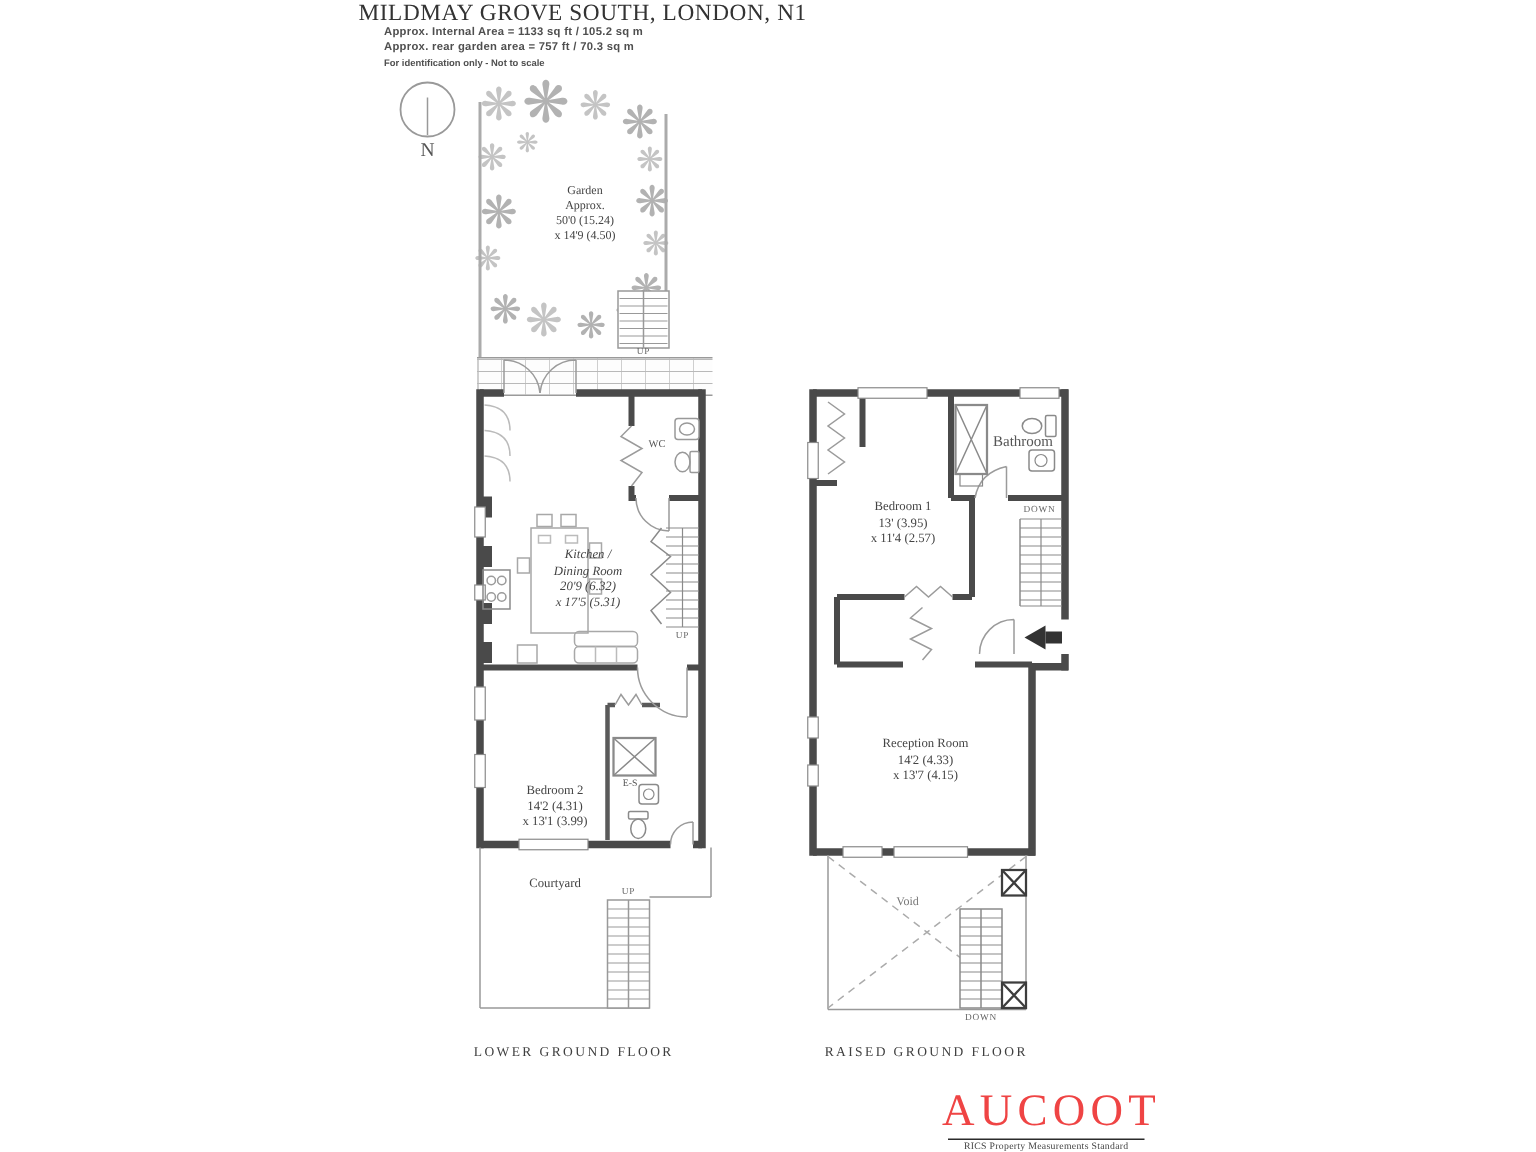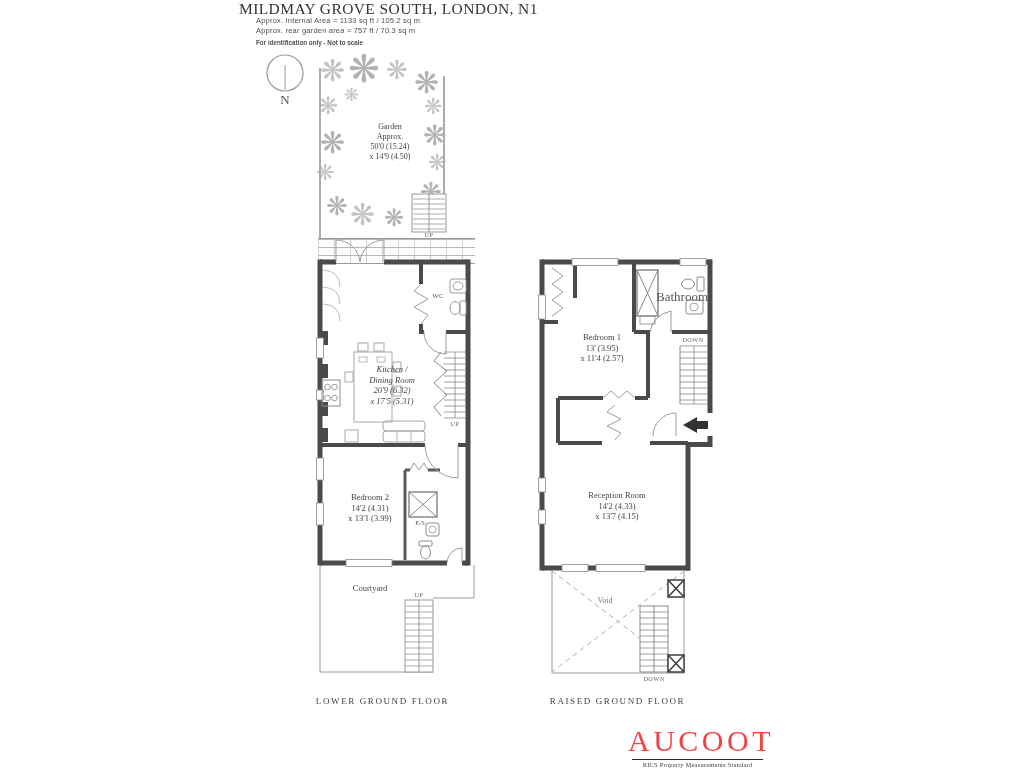--- a/index.html
+++ b/index.html
@@ -1,21 +1,21 @@
 <!DOCTYPE html>
 <html><head>
 <meta charset="utf-8">
 <style>
   html,body{margin:0;padding:0;background:#ffffff;}
   #canvas{position:relative;width:1024px;height:768px;background:#ffffff;overflow:hidden;
           font-family:"Liberation Serif","DejaVu Serif",serif;color:#3d3d3d;}
   .abs{position:absolute;}
   .ctr{text-align:center;}
   #title{left:239px;top:0px;font-size:15.5px;letter-spacing:.4px;color:#333;}
-  .subline{left:256px;font-family:"Liberation Sans","DejaVu Sans",sans-serif;font-weight:400;
+  .subline{left:256px;font-family:"Liberation Sans","DejaVu Sans",sans-serif;font-weight:700;
            font-size:7.5px;color:#4f4f4f;letter-spacing:.2px;}
   #note{left:256px;top:39px;font-family:"Liberation Sans","DejaVu Sans",sans-serif;font-weight:700;
         font-size:6.3px;color:#4f4f4f;}
   #north-label{left:277px;top:92px;width:16px;font-size:13px;color:#555;}
   .roomlabel{font-size:8.5px;line-height:10.5px;color:#444;}
   .tinylabel{font-size:6.2px;color:#666;letter-spacing:.5px;}
   #brick{left:318px;top:238px;width:157px;height:24px;
          background-color:#fdfdfd;
          background-image:repeating-linear-gradient(to bottom,#b9b9b9 0 1px,transparent 1px 8px),
                           repeating-linear-gradient(to right,#cfcfcf 0 1px,transparent 1px 16px);
@@ -244,36 +244,36 @@
   <div class="abs ctr tinylabel" style="left:405px;top:231px;width:48px;">UP</div>
 
   <div class="abs ctr" style="left:424px;top:292px;width:28px;font-size:7px;color:#555;">WC</div>
   <div class="abs ctr roomlabel" style="left:354px;top:364px;width:76px;font-style:italic;">
     <div>Kitchen /</div>
     <div>Dining Room</div>
     <div>20'9 (6.32)</div>
     <div>x 17'5 (5.31)</div>
   </div>
   <div class="abs ctr tinylabel" style="left:443px;top:420px;width:24px;">UP</div>
-  <div class="abs ctr roomlabel" style="left:334px;top:492px;width:72px;">
+  <div class="abs ctr roomlabel" style="left:334px;top:521px;width:72px;">
     <div>Bedroom 2</div>
     <div>14'2 (4.31)</div>
     <div>x 13'1 (3.99)</div>
   </div>
   <div class="abs ctr" style="left:406px;top:519px;width:28px;font-size:6.5px;color:#555;">E-S</div>
   <div class="abs ctr" style="left:325px;top:583px;width:90px;font-size:8.5px;color:#444;">Courtyard</div>
   <div class="abs ctr tinylabel" style="left:405px;top:591px;width:28px;">UP</div>
   <div class="abs ctr floorlabel" style="left:310px;top:696px;width:145px;">LOWER GROUND FLOOR</div>
 
   <div class="abs ctr roomlabel" style="left:562px;top:332px;width:80px;">
     <div>Bedroom 1</div>
     <div>13' (3.95)</div>
     <div>x 11'4 (2.57)</div>
   </div>
-  <div class="abs ctr" style="left:656px;top:289px;width:52px;font-size:13px;color:#555;">Bathroom</div>
+  <div class="abs ctr" style="left:656px;top:289px;width:52px;font-size:10px;color:#555;">Bathroom</div>
   <div class="abs ctr tinylabel" style="left:676px;top:336px;width:34px;">DOWN</div>
   <div class="abs ctr roomlabel" style="left:574px;top:490px;width:86px;">
     <div>Reception Room</div>
     <div>14'2 (4.33)</div>
     <div>x 13'7 (4.15)</div>
   </div>
   <div class="abs ctr" style="left:580px;top:596px;width:50px;font-size:8px;color:#777;">Void</div>
   <div class="abs ctr tinylabel" style="left:636px;top:675px;width:36px;">DOWN</div>
   <div class="abs ctr floorlabel" style="left:545px;top:696px;width:145px;">RAISED GROUND FLOOR</div>
 

